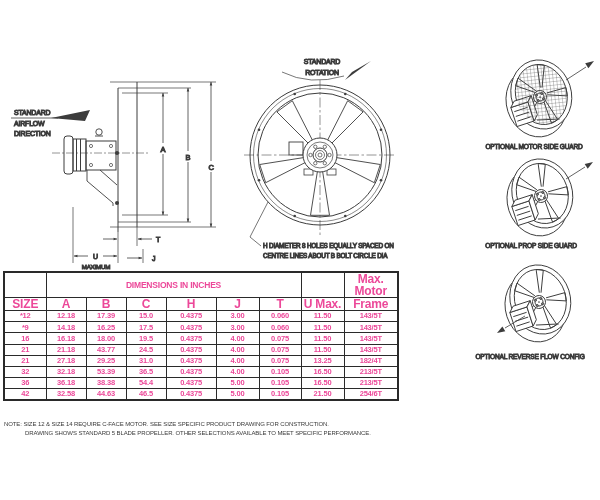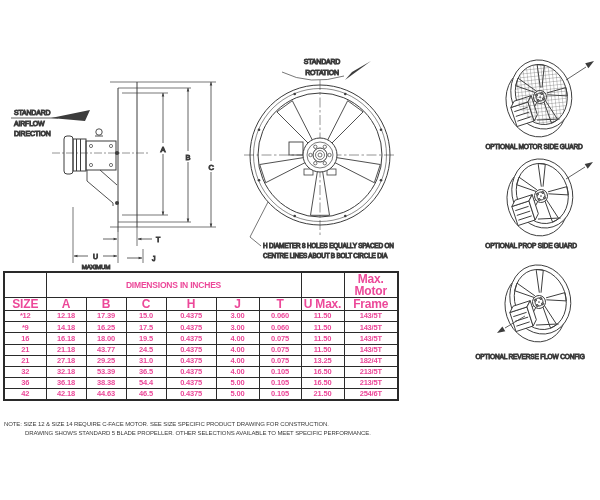--- a/index.html
+++ b/index.html
@@ -338,21 +338,21 @@
           <td>38.38</td>
           <td>54.4</td>
           <td>0.4375</td>
           <td>5.00</td>
           <td>0.105</td>
           <td>16.50</td>
           <td>213/5T</td>
         </tr>
         <tr>
           <td>42</td>
-          <td>42.18</td>
+          <td>32.58</td>
           <td>44.63</td>
           <td>46.5</td>
           <td>0.4375</td>
           <td>5.00</td>
           <td>0.105</td>
           <td>21.50</td>
           <td>254/6T</td>
         </tr>
       </tbody>
 </table>

